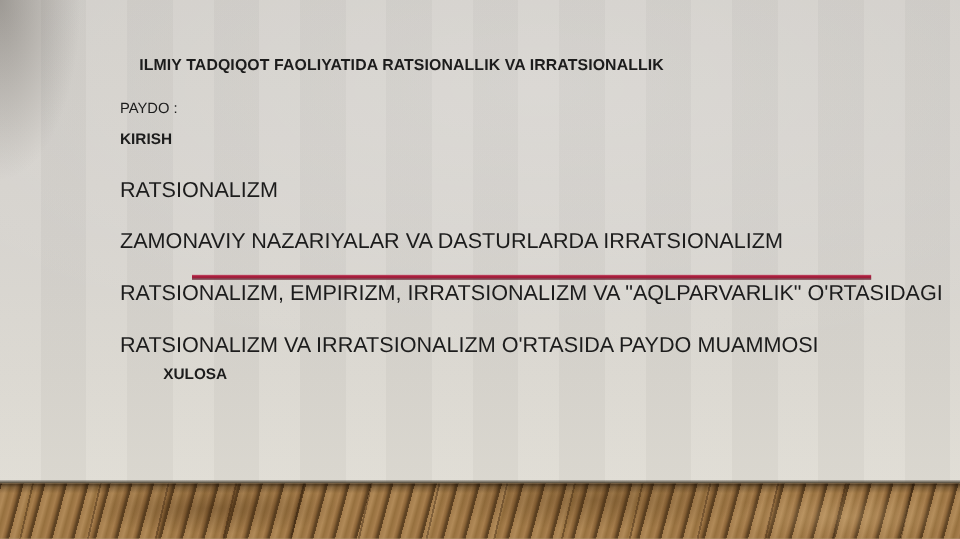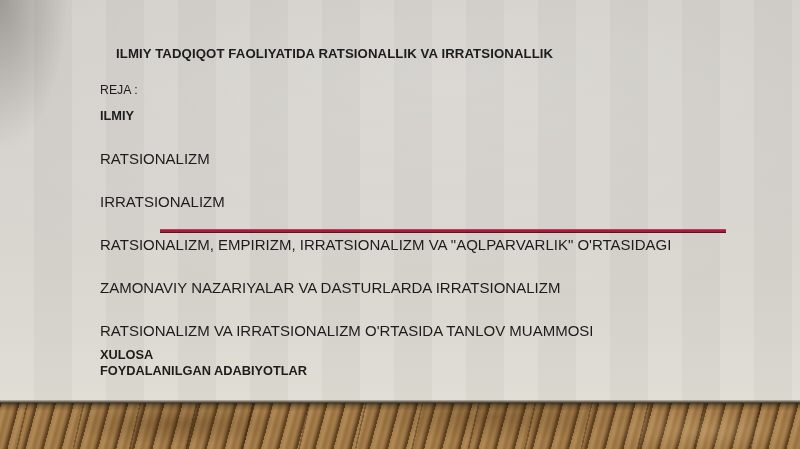--- a/index.html
+++ b/index.html
@@ -70,63 +70,62 @@
     margin: 0 0 10px 0;
   }
   .kirish {
     font-size: 12.8px;
     font-weight: 700;
     line-height: 15px;
     margin: 0 0 13px 0;
   }
   .outline { margin: 0; }
   .outline .line {
-    font-size: 15px;
+    font-size: 18px;
     line-height: 15.1px;
     white-space: nowrap;
     margin-top: 28px;
   }
   .outro {
     margin-top: 9px;
   }
   .outro .line {
     font-size: 12.8px;
     font-weight: 700;
     line-height: 15.2px;
     white-space: nowrap;
+    margin-left: 36px;
   }
 
   
   .strike {
     position: absolute;
     left: 160px; top: 229px;
     width: 566px; height: 3px;
     background: linear-gradient(to bottom, #c85a73 0%, #aa1f3e 35%, #9c1b38 100%);
     border-bottom: 1.5px solid #5f1124;
   }
 </style>
 </head>
 <body>
 
 <div class="wall"></div>
 <div class="floor-edge"></div>
 <div class="floor"></div>
 
 <div class="content">
   <div class="title">ILMIY TADQIQOT FAOLIYATIDA RATSIONALLIK VA IRRATSIONALLIK</div>
-  <div class="reja">REJA :</div>
-  <div class="kirish">ILMIY</div>
+  <div class="reja">PAYDO :</div>
+  <div class="kirish">KIRISH</div>
 
   <div class="outline">
     <div class="line">RATSIONALIZM</div>
-    <div class="line">IRRATSIONALIZM</div>
+    <div class="line">ZAMONAVIY NAZARIYALAR VA DASTURLARDA IRRATSIONALIZM</div>
     <div class="line">RATSIONALIZM, EMPIRIZM, IRRATSIONALIZM VA "AQLPARVARLIK" O'RTASIDAGI</div>
-    <div class="line">ZAMONAVIY NAZARIYALAR VA DASTURLARDA IRRATSIONALIZM</div>
-    <div class="line">RATSIONALIZM VA IRRATSIONALIZM O'RTASIDA TANLOV MUAMMOSI</div>
+    <div class="line">RATSIONALIZM VA IRRATSIONALIZM O'RTASIDA PAYDO MUAMMOSI</div>
   </div>
 
   <div class="outro">
     <div class="line">XULOSA</div>
-    <div class="line">FOYDALANILGAN ADABIYOTLAR</div>
   </div>
 </div>
 
 <div class="strike"></div>
 
 </body></html>

